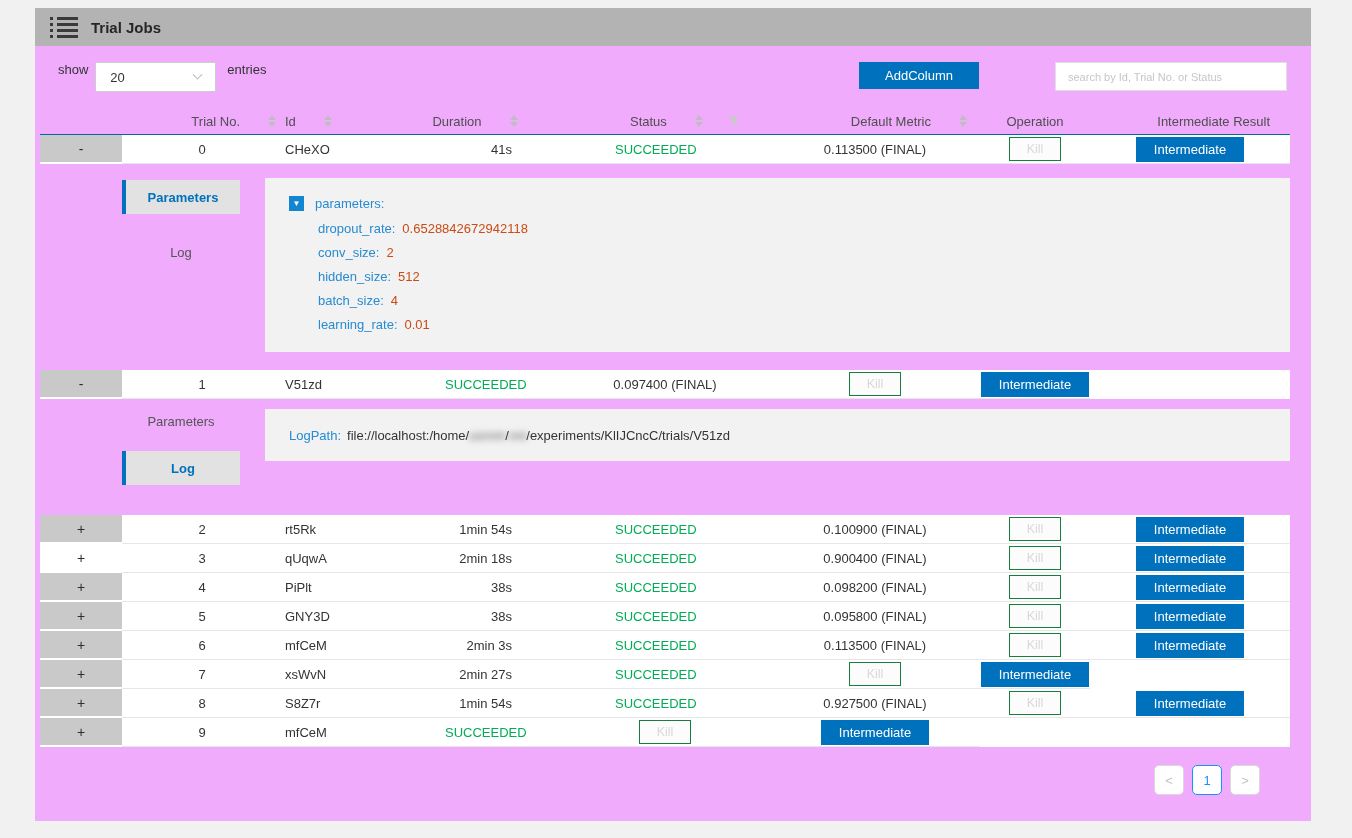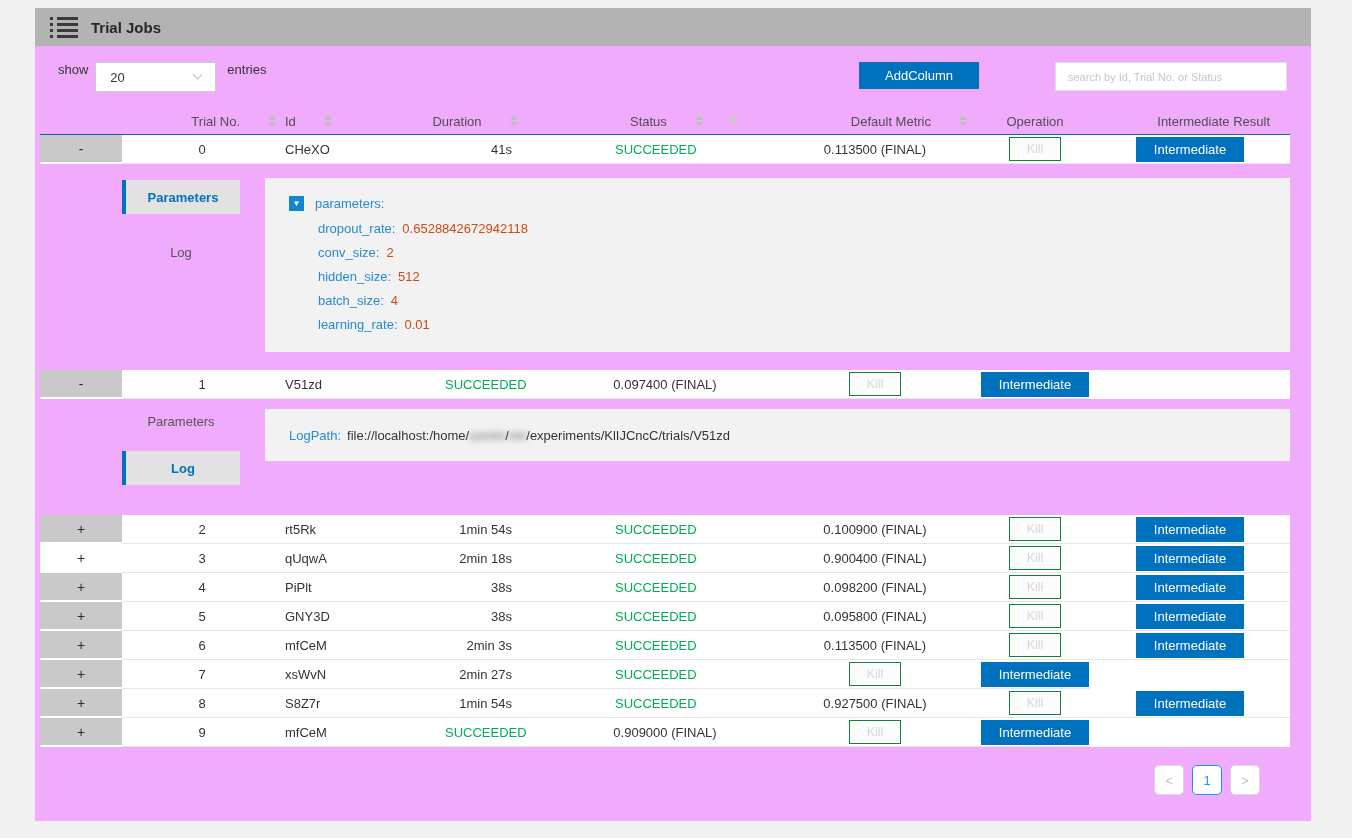--- a/index.html
+++ b/index.html
@@ -491,21 +491,20 @@
       <button class="btn-primary intermediate-btn">Intermediate</button>
     </div>
   </div>
         <div class="grid-row tr">
     <div class="td c-toggle">
             <span>+</span>
           </div>
     <div class="td c-trial">9</div>
     <div class="td c-id">mfCeM</div>
     <div class="td c-status">SUCCEEDED</div>
-    <div class="td c-metric">0.909000 (FINAL)</div>
     <div class="td c-op">
       <button class="kill-btn" disabled="">Kill</button>
     </div>
     <div class="td c-int">
       <button class="btn-primary intermediate-btn">Intermediate</button>
     </div>
   </div>
       </div>
   </div>
 

